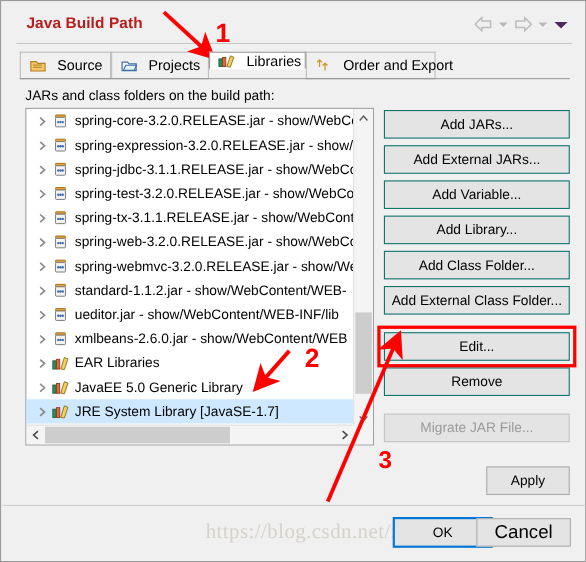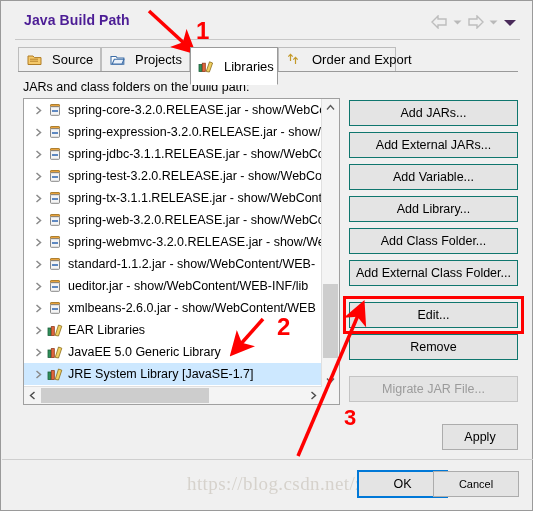--- a/index.html
+++ b/index.html
@@ -19,21 +19,21 @@
     box-sizing:border-box;
   }
 
   
   .titlebar{
     position:absolute;left:1px;top:1px;width:529px;height:38px;
     background:#f0f0f0;
   }
   .title-text{
     position:absolute;left:22px;top:10px;
-    font-size:14px;font-weight:bold;color:#4c1d95;
+    font-size:14px;font-weight:bold;color:#b91c1c;
     letter-spacing:.1px;
   }
   .nav-icons{
     position:absolute;right:14px;top:13px;
     display:flex;align-items:center;gap:4px;
   }
   .nav-icons svg{display:block;}
   .titlebar-sep{
     position:absolute;left:14px;top:38px;width:505px;height:1px;background:#c8c8c8;
   }
@@ -52,21 +52,21 @@
     border-bottom:1px solid #9a9a9a;
     font-size:13px;
     white-space:nowrap;
     gap:5px;
   }
   .tab.active{
     background:#ffffff;
     border:1px solid #9a9a9a;
     border-bottom:1px solid #ffffff;
     z-index:3;
-    height:38px;
+    height:16px;
     text-align:right;
   }
   .tab-label{line-height:1;}
   .tabstrip-underline{
     position:absolute;left:17px;top:70px;width:500px;height:1px;background:#9a9a9a;
   }
 
   
   .list-caption{
     position:absolute;left:22px;top:79px;font-size:12.5px;color:#000;
@@ -143,21 +143,21 @@
   .bottom-sep{position:absolute;left:1px;top:458px;width:531px;height:1px;background:#cfcfcf;}
 
   .ok-btn{
     position:absolute;left:332px;top:469px;width:91px;height:28px;
     background:#e4e4e4;border:2px solid #0078d7;box-sizing:border-box;
     display:flex;align-items:center;justify-content:center;font-size:12.5px;margin-left:24px;
   }
   .cancel-btn{
     position:absolute;left:432px;top:470px;width:86px;height:26px;
     background:#e4e4e4;border:1px solid #acacac;box-sizing:border-box;
-    display:flex;align-items:center;justify-content:center;font-size:11px;
+    display:flex;align-items:center;justify-content:center;font-size:17px;
   }
   .anno-num{
     position:absolute;color:#f00;font-weight:bold;font-family:"Liberation Sans",sans-serif;
   }
   .watermark{
     position:absolute;left:186px;top:472px;
     font-family:"Liberation Serif", serif;
     font-size:19px;color:#d6d2cc;white-space:nowrap;letter-spacing:.4px;
   }
   .overlay-svg{position:absolute;left:0;top:0;width:533px;height:511px;pointer-events:none;}

